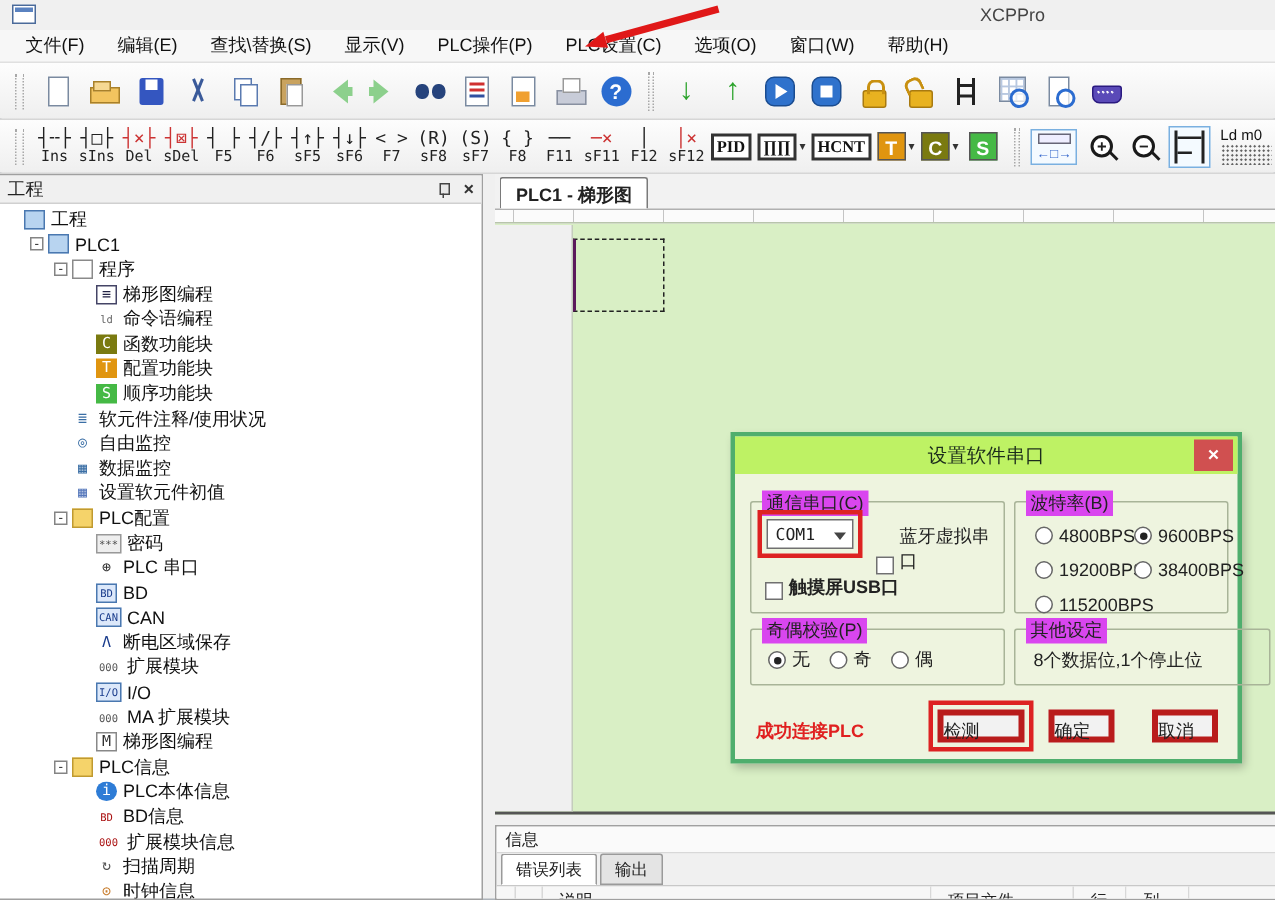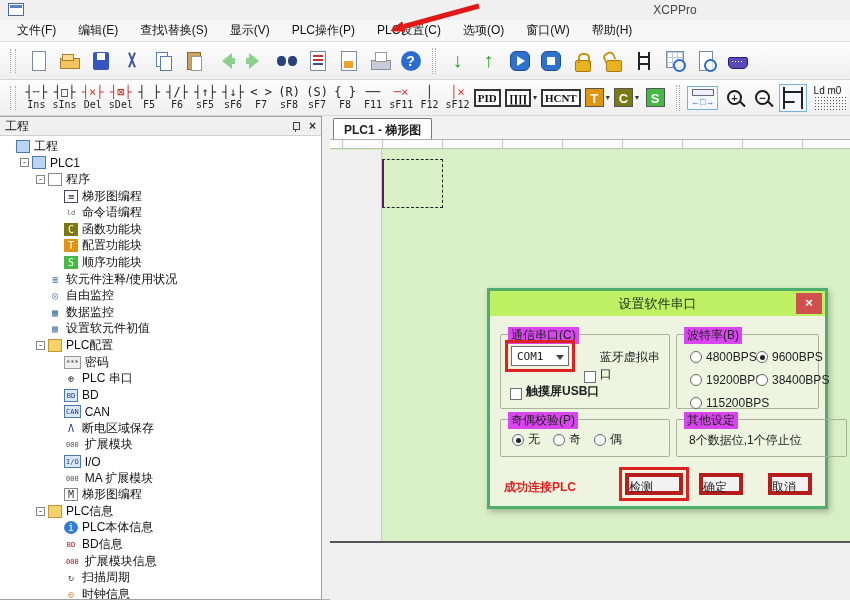--- a/index.html
+++ b/index.html
@@ -533,20 +533,36 @@
   <div class="right">
     <div class="tabstrip">
       <span class="etab">PLC1 - 梯形图</span>
     </div>
     <div class="editor">
       <div class="col-header"></div>
       <div class="row-col"></div>
       <div class="sel-rect"></div>
     </div>
     <div class="gap"></div>
+    <div class="info-panel">
+      <div class="info-title">信息</div>
+      <div class="info-tabs">
+        <span class="itab active">错误列表</span>
+        <span class="itab">输出</span>
+      </div>
+      <div class="err-header">
+          <div class="th c0"></div>
+          <div class="th c1"></div>
+          <div class="th c2">说明</div>
+          <div class="th c3">项目文件</div>
+          <div class="th c4">行</div>
+          <div class="th c5">列</div>
+          <div class="th fill"></div>
+        </div>
+    </div>
   </div>
 
   <div class="dialog">
     <div class="dlg-title">
       <span>设置软件串口</span>
       <span class="dlg-close">×</span>
     </div>
 
     <div class="group g-comm">
       <span class="glabel">通信串口(C)</span>

